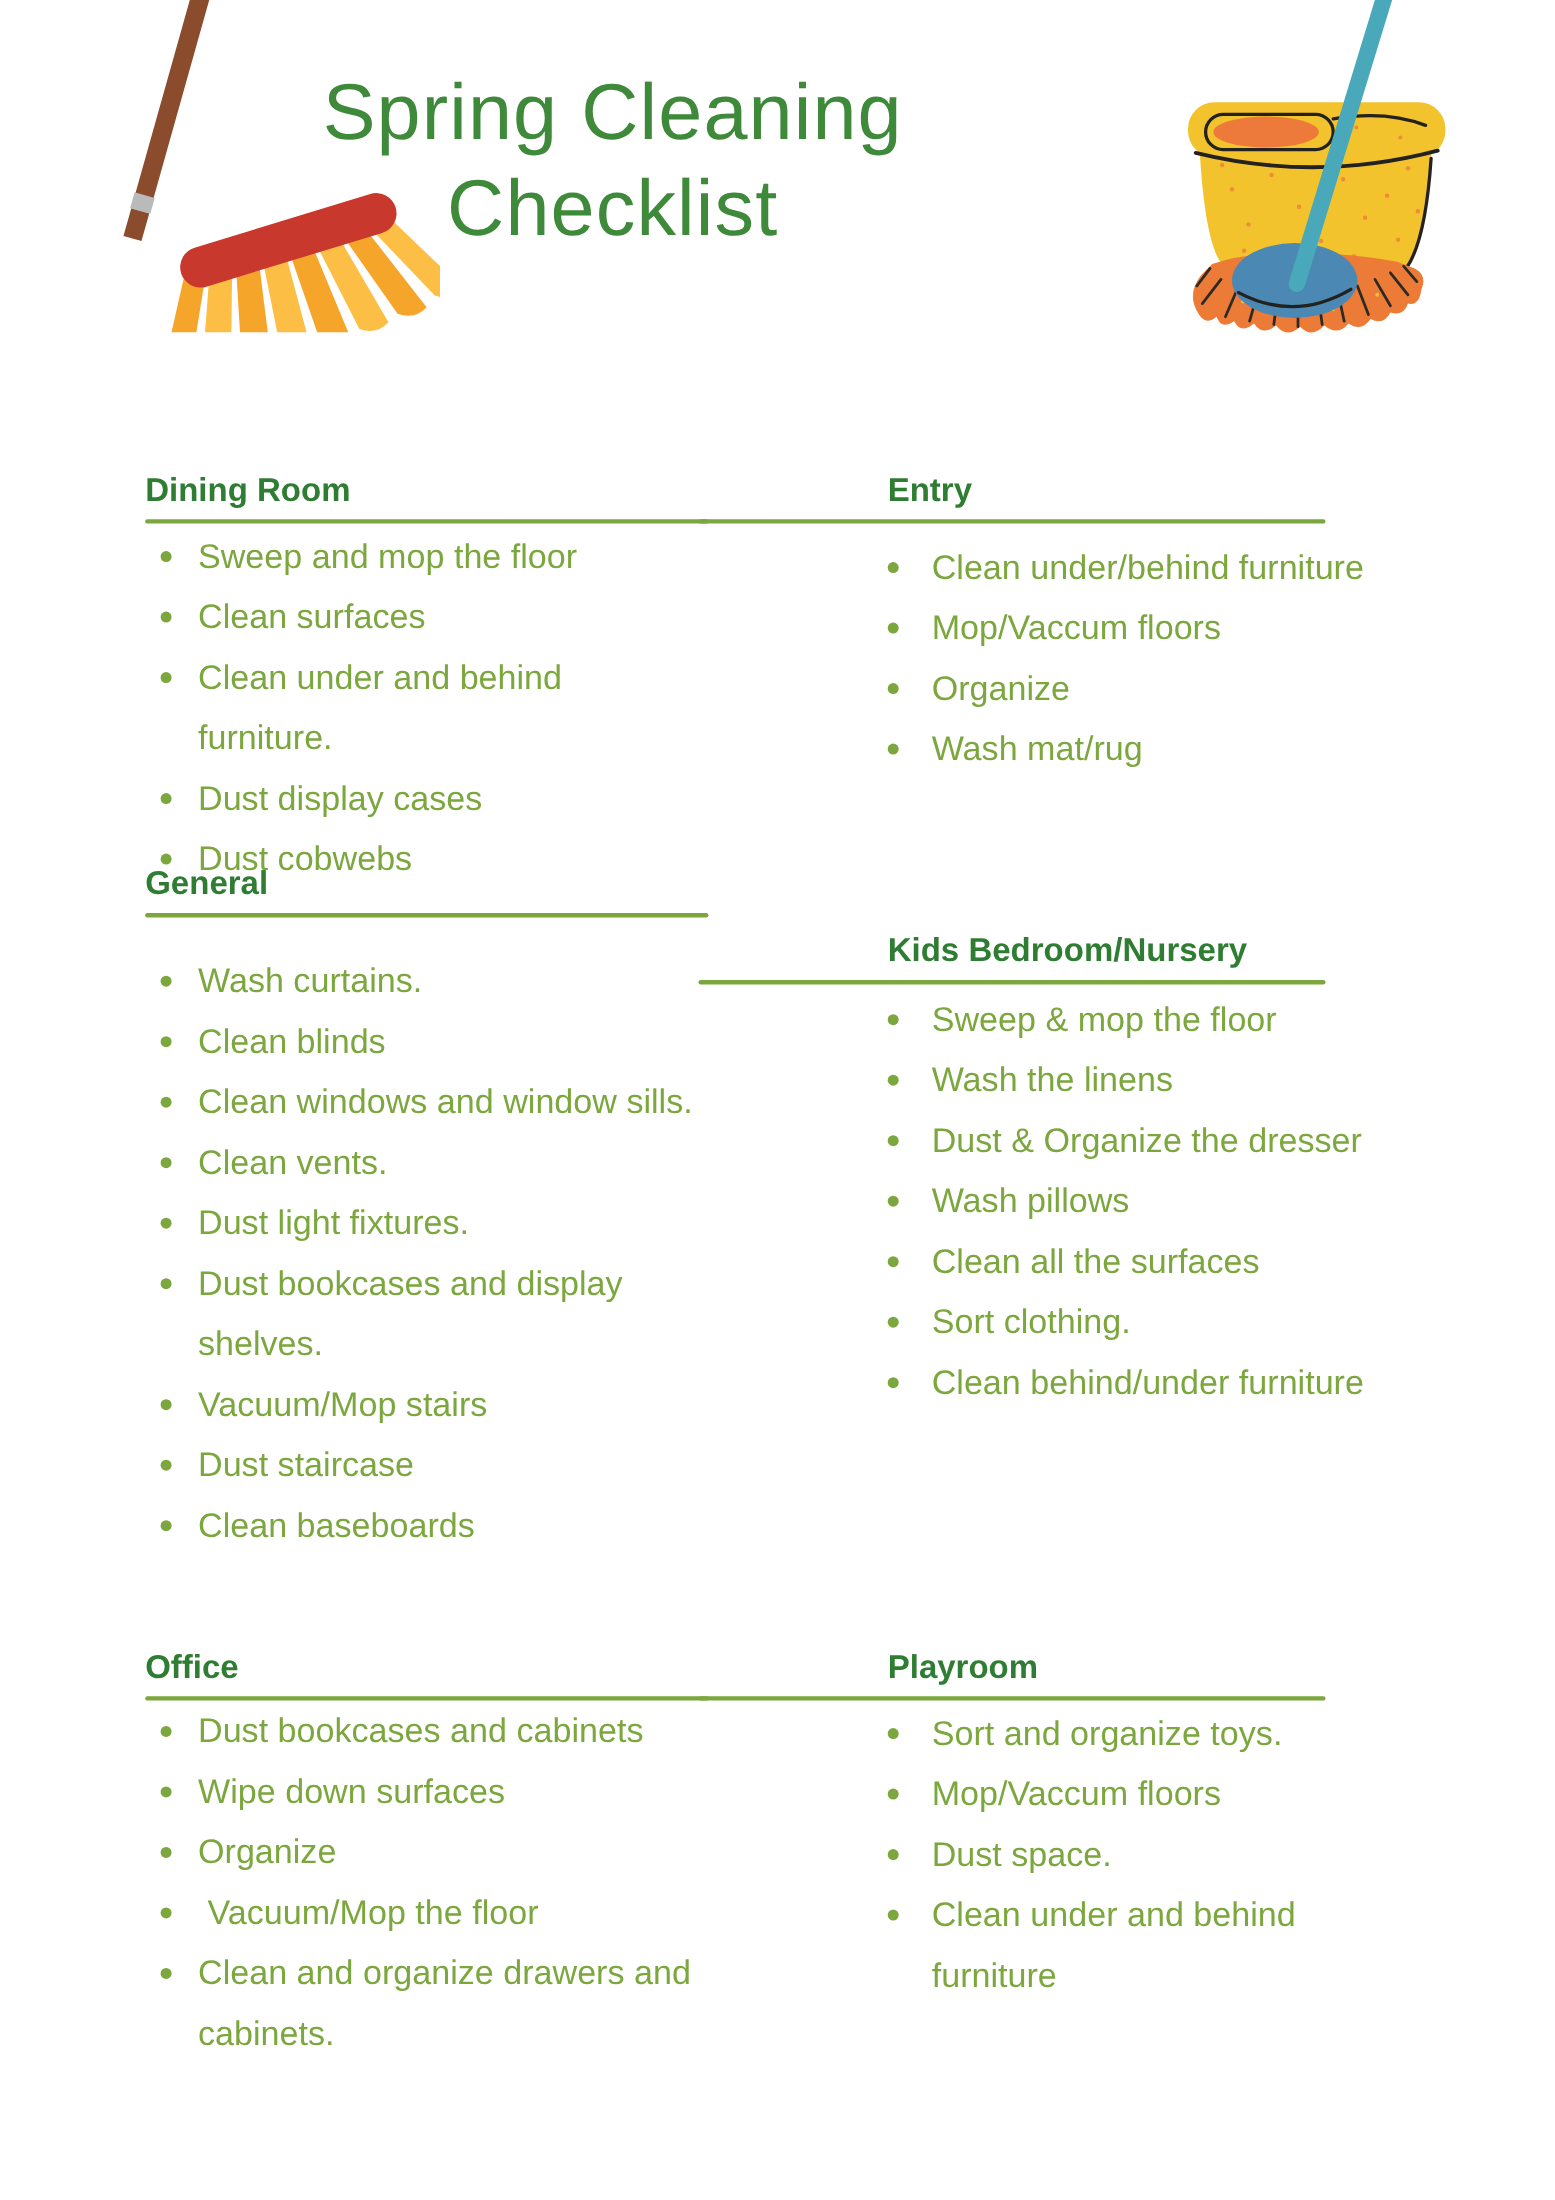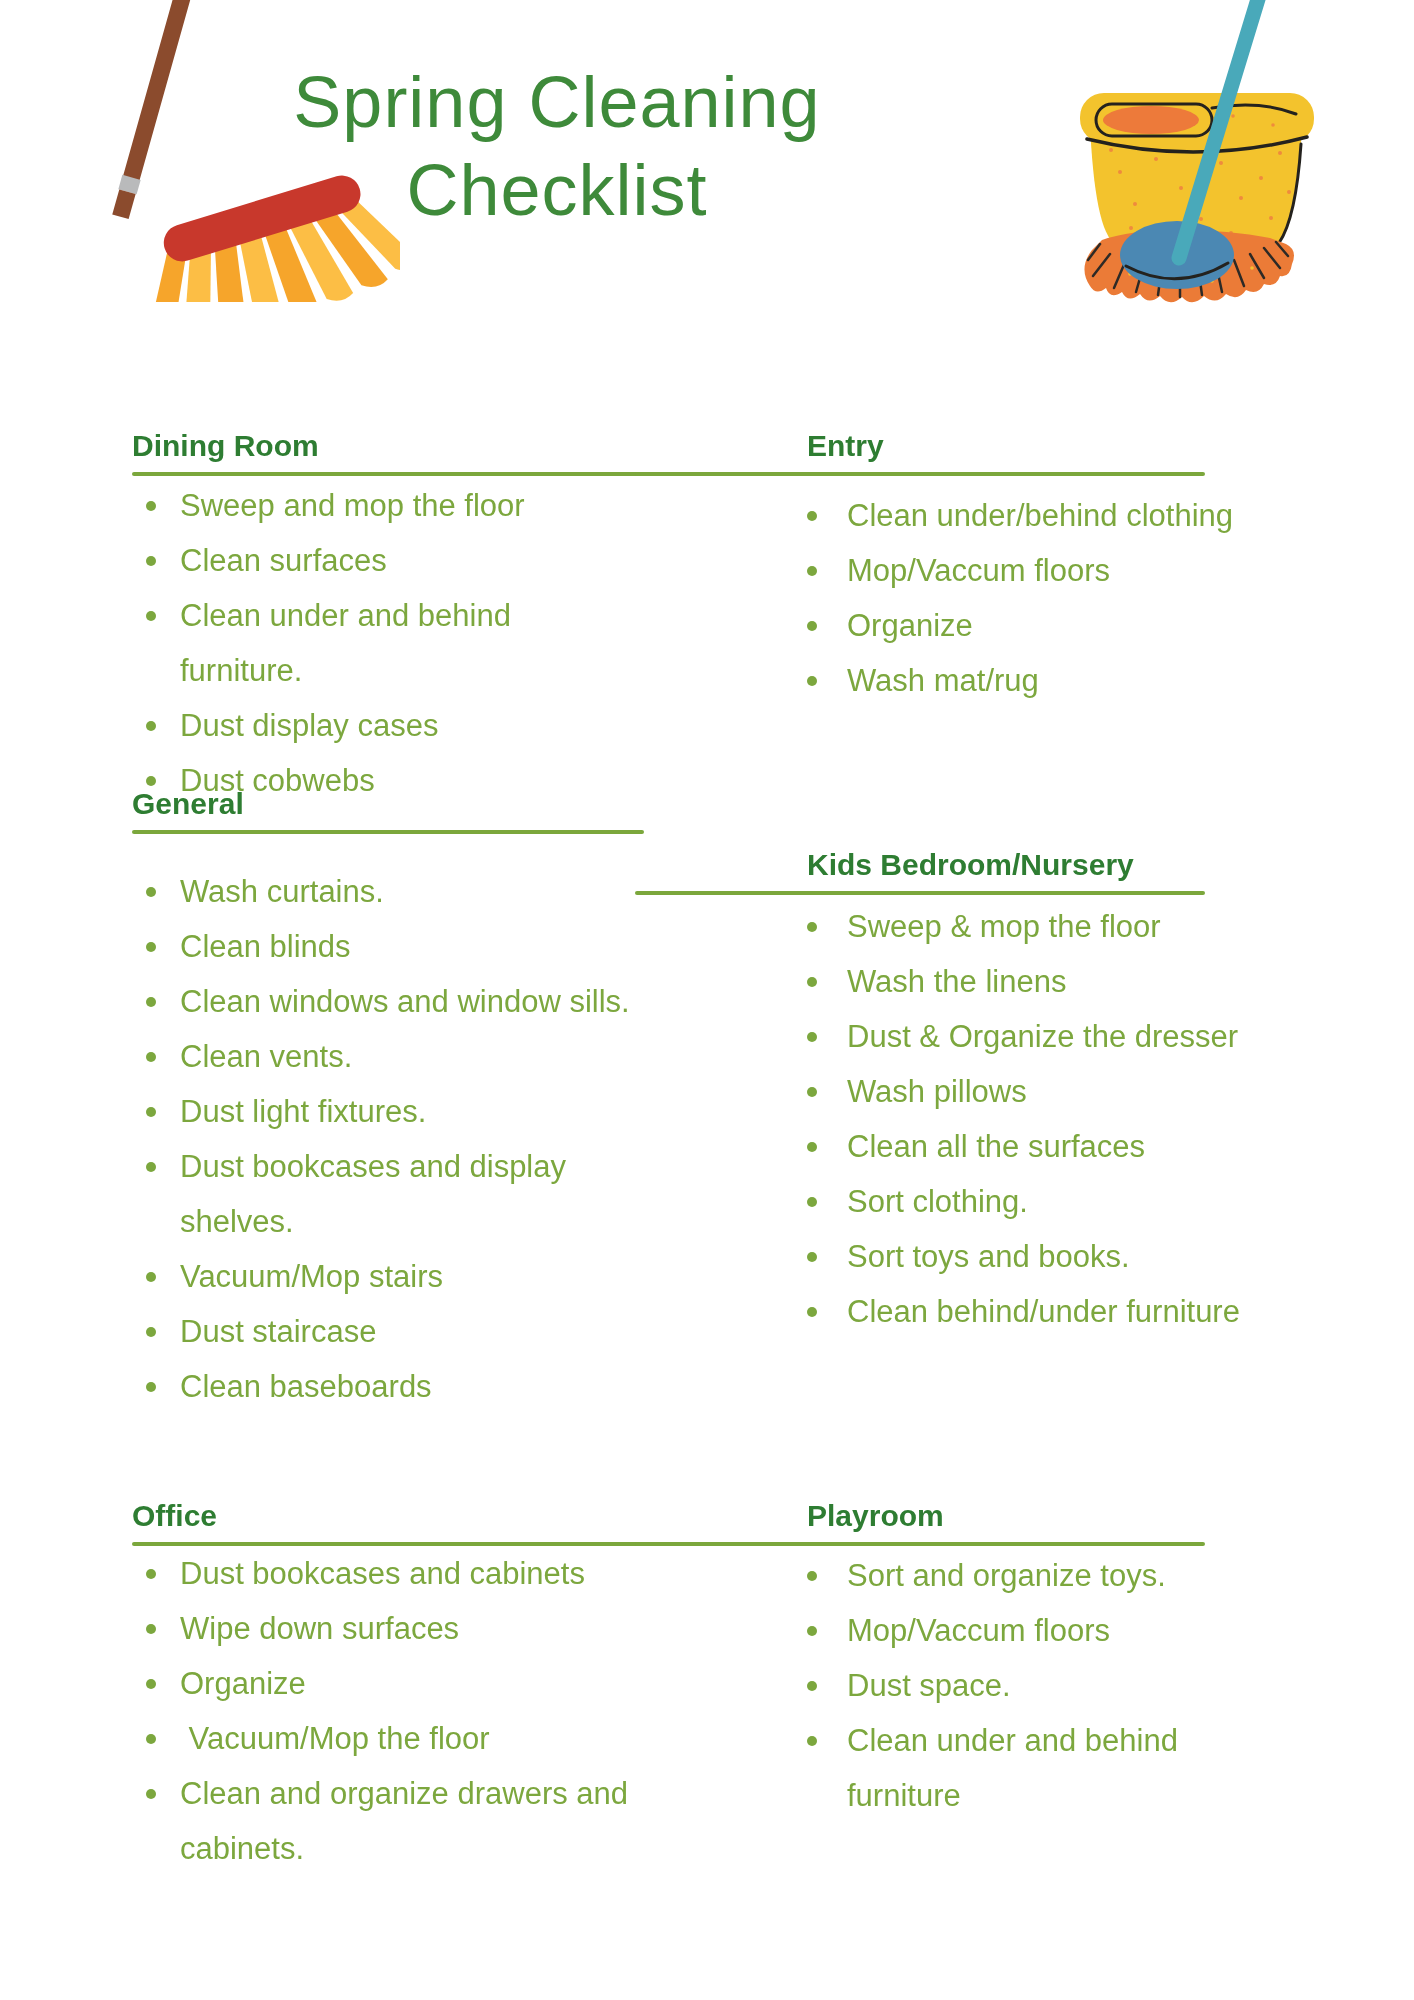--- a/index.html
+++ b/index.html
@@ -175,21 +175,21 @@
           <li class="item">
             <div class="line">Dust cobwebs</div>
           </li>
         </ul>
       </section>
       <section class="section sec-entry col-right">
         <h2 class="section-heading">Entry</h2>
         <div class="rule"></div>
         <ul class="items">
           <li class="item">
-            <div class="line">Clean under/behind clothing</div>
+            <div class="line">Clean under/behind furniture</div>
           </li>
           <li class="item">
             <div class="line">Mop/Vaccum floors</div>
           </li>
           <li class="item">
             <div class="line">Organize</div>
           </li>
           <li class="item">
             <div class="line">Wash mat/rug</div>
           </li>
@@ -245,23 +245,20 @@
           <li class="item">
             <div class="line">Wash pillows</div>
           </li>
           <li class="item">
             <div class="line">Clean all the surfaces</div>
           </li>
           <li class="item">
             <div class="line">Sort clothing.</div>
           </li>
           <li class="item">
-            <div class="line">Sort toys and books.</div>
-          </li>
-          <li class="item">
             <div class="line">Clean behind/under furniture</div>
           </li>
         </ul>
       </section>
       <section class="section sec-office col-left">
         <h2 class="section-heading">Office</h2>
         <div class="rule"></div>
         <ul class="items">
           <li class="item">
             <div class="line">Dust bookcases and cabinets</div>

